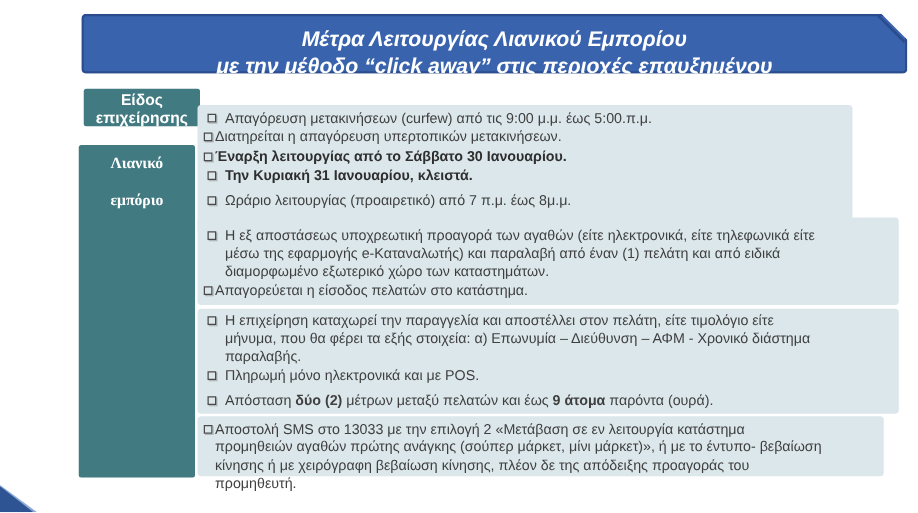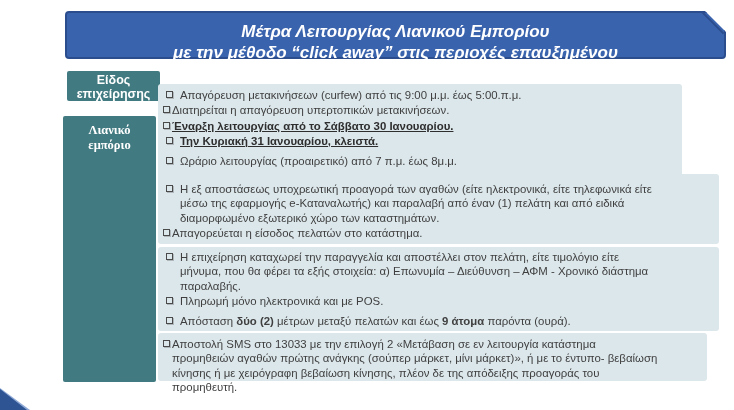--- a/index.html
+++ b/index.html
@@ -35,21 +35,21 @@
     background:var(--teal); border-radius:2px;
     color:#fff; font-weight:bold; font-size:12.5px; line-height:14px;
     text-align:center; padding-top:2px;
   }
   .sb-body {
     position:absolute; left:63px; top:116px; width:93px; height:266px;
     background:var(--teal); border-radius:2px;
     color:#fff; font-weight:bold; font-size:12.5px; line-height:15px;
     text-align:center; padding-top:7px;font-family:Liberation Serif, serif;
   }
-  .sb-line + .sb-line { }
+  .sb-line + .sb-line { margin-top:15px; }
   
   .block {
     position:absolute; left:158px; background:var(--content-bg);
     border-radius:3px; color:var(--text-color);
     font-size:11.4px; line-height:14.3px;
   }
   .block-a { top:84px;  width:524px; height:103px; padding:4px 6px 0 5px; }
   .block-b { top:174px; width:561px; height:70px; padding:8px 6px 0 5px; }
   .block-c { top:247px; width:561px; height:84px; padding:3px 6px 0 5px; }
   .block-d { top:333px; width:549px; height:48px; padding:4px 6px 0 5px; }
@@ -57,21 +57,21 @@
   .bullet-item + .bullet-item { margin-top:1px; }
   .block-a .bullet-item:nth-child(5) { margin-top:6px; }
   .block-c .bullet-item:nth-child(3) { margin-top:6px; }
   .marker {
     flex:0 0 auto; width:7px; height:7px;
     border:1.2px solid #4a4a4a;
     box-shadow:1px 1px 0 rgba(74,74,74,0.30);
     margin:3px 7px 0 3px;
   }
   .tight .marker { margin-left:0; margin-right:2px; }
-  .bolditem { font-weight:bold; color:#2e2e2e;text-decoration:underline; }
+  .bolditem { font-weight:bold; color:#2e2e2e; }
   .bolditem .marker { border-width:1.5px; }
   .bline { white-space:nowrap; }
   .bseg { font-weight:bold; }
   
   .corner { position:absolute; left:0; bottom:0; width:30px; height:24px; }
   .corner-light { position:absolute; left:0; top:0; width:100%; height:100%;
     background:#8FA9D6; clip-path:polygon(0 8%, 100% 100%, 0 100%); }
   .corner-dark { position:absolute; left:0; bottom:0; width:27px; height:21px;
     background:#2E5493; clip-path:polygon(0 0, 100% 100%, 0 100%); }
 </style>

